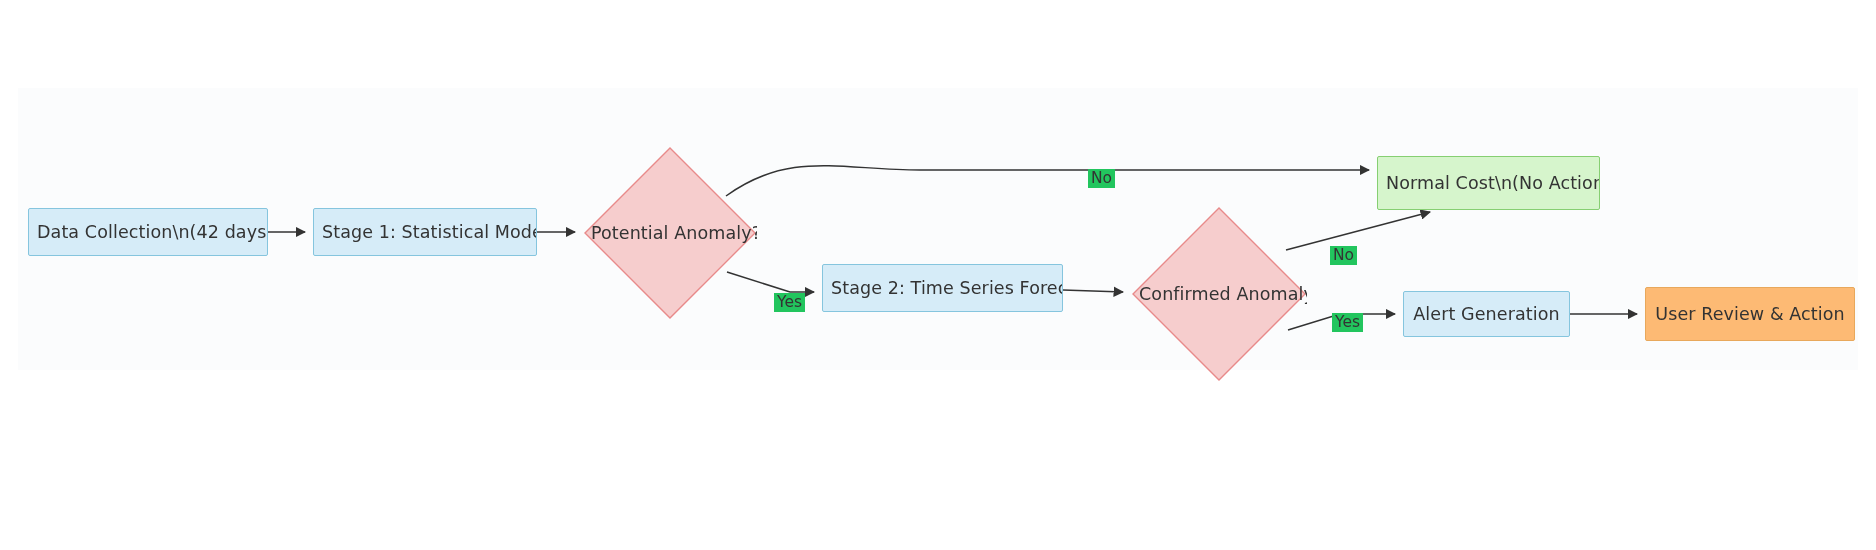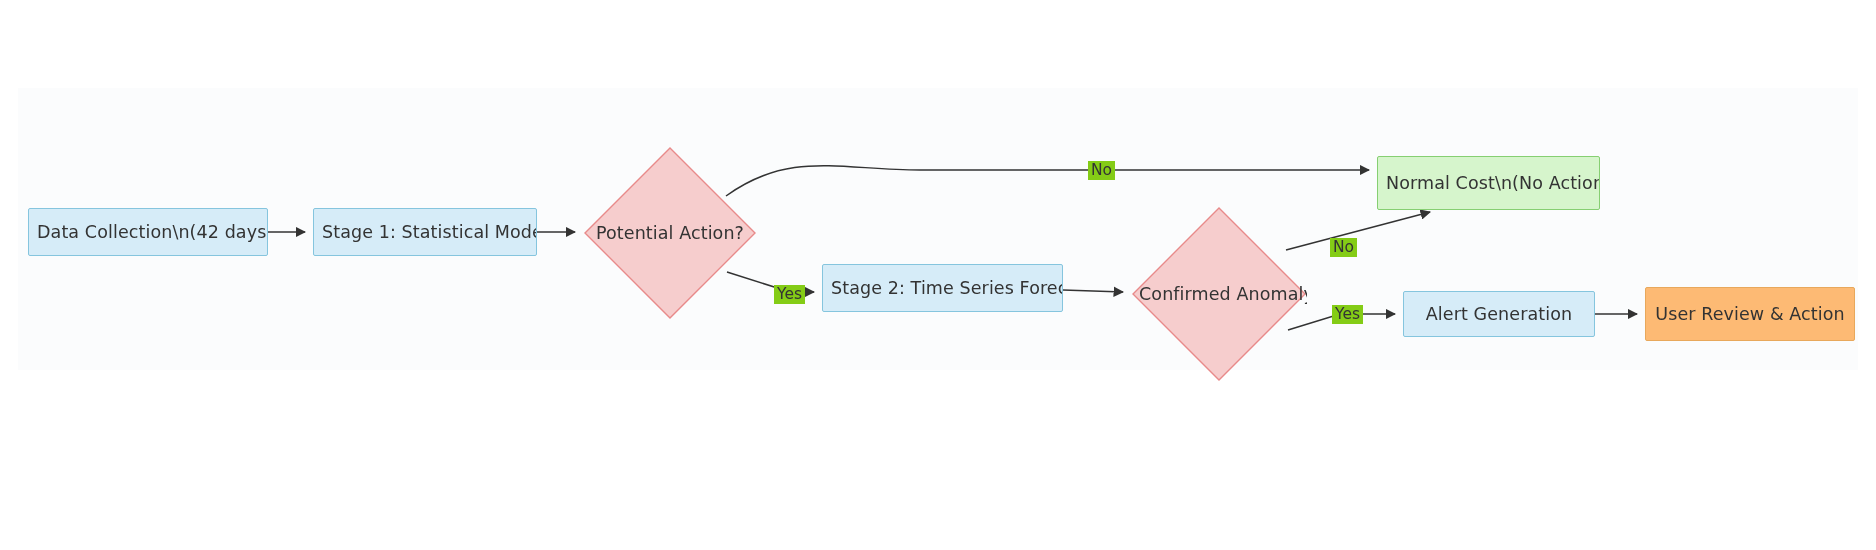--- a/index.html
+++ b/index.html
@@ -76,24 +76,25 @@
   .diamond .node-label {
     position: relative;
     z-index: 2;
   }
 
   
   .edge-label {
     position: absolute;
     font-size: 15.5px;
     color: #333333;
-    background: #84cc16;
+    background: #22c55e;
     padding: 1px 3px;
     line-height: 1.12;
     white-space: nowrap;
+    margin-top: 8px;
   }
 </style>
 </head>
 <body>
 
 <div id="canvas">
 
   <div class="bg-tint"></div>
 
   <svg id="edges" viewBox="0 0 1876 550" xmlns="http://www.w3.org/2000/svg">
@@ -125,39 +126,39 @@
   </div>
 
   <div class="node rect blue" style="left:313px; top:208px; width:224px; height:48px;">
     <span class="node-label">Stage 1: Statistical Model</span>
   </div>
 
   <div class="node diamond" style="left:583px; top:146px; width:174px; height:174px;">
     <svg class="dshape" viewBox="0 0 174 174" xmlns="http://www.w3.org/2000/svg">
       <polygon points="87,2 172,87 87,172 2,87" fill="#f6cdcd" stroke="#e88a8a" stroke-width="1.4"></polygon>
     </svg>
-    <span class="node-label">Potential Action?</span>
+    <span class="node-label">Potential Anomaly?</span>
   </div>
 
   <div class="node rect blue" style="left:822px; top:264px; width:241px; height:48px;">
     <span class="node-label">Stage 2: Time Series Foreca:</span>
   </div>
 
   <div class="node diamond" style="left:1131px; top:206px; width:176px; height:176px;">
     <svg class="dshape" viewBox="0 0 176 176" xmlns="http://www.w3.org/2000/svg">
       <polygon points="88,2 174,88 88,174 2,88" fill="#f6cdcd" stroke="#e88a8a" stroke-width="1.4"></polygon>
     </svg>
     <span class="node-label">Confirmed Anomaly?</span>
   </div>
 
   <div class="node rect green" style="left:1377px; top:156px; width:223px; height:54px;">
     <span class="node-label">Normal Cost\n(No Action)</span>
   </div>
 
-  <div class="node rect blue" style="left:1403px; top:291px; width:192px; height:46px;justify-content:center;">
+  <div class="node rect blue" style="left:1403px; top:291px; width:167px; height:46px;justify-content:center;">
     <span class="node-label">Alert Generation</span>
   </div>
 
   <div class="node rect orange" style="left:1645px; top:287px; width:210px; height:54px;">
     <span class="node-label">User Review &amp; Action</span>
   </div>
 
   <div class="edge-label" style="left:1088px; top:161px;">No</div>
 
   <div class="edge-label" style="left:774px; top:285px;">Yes</div>

